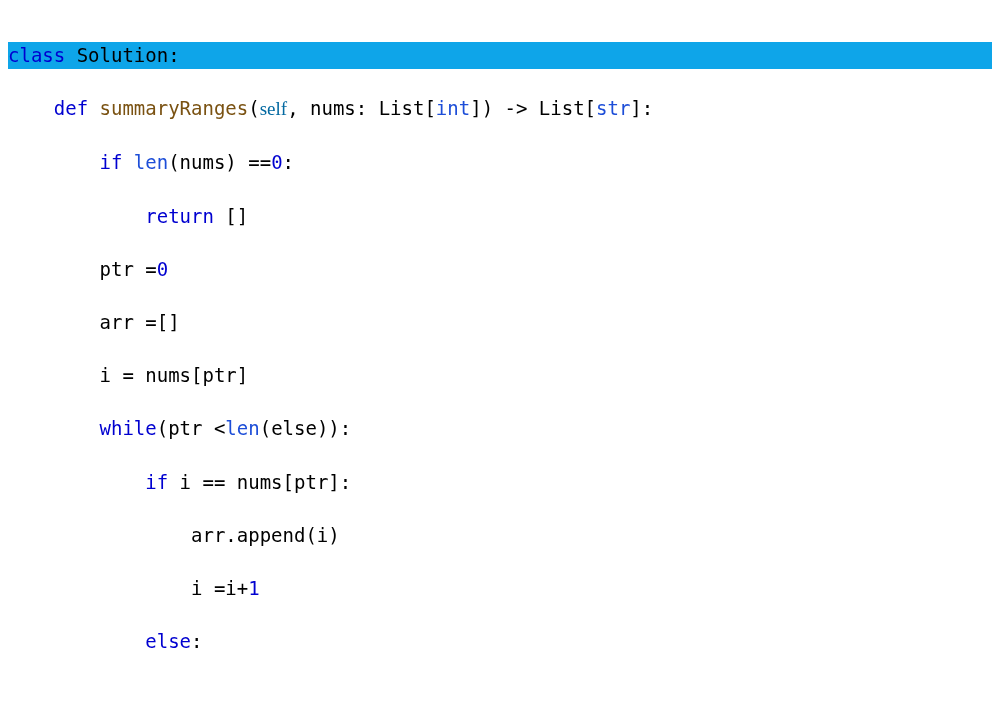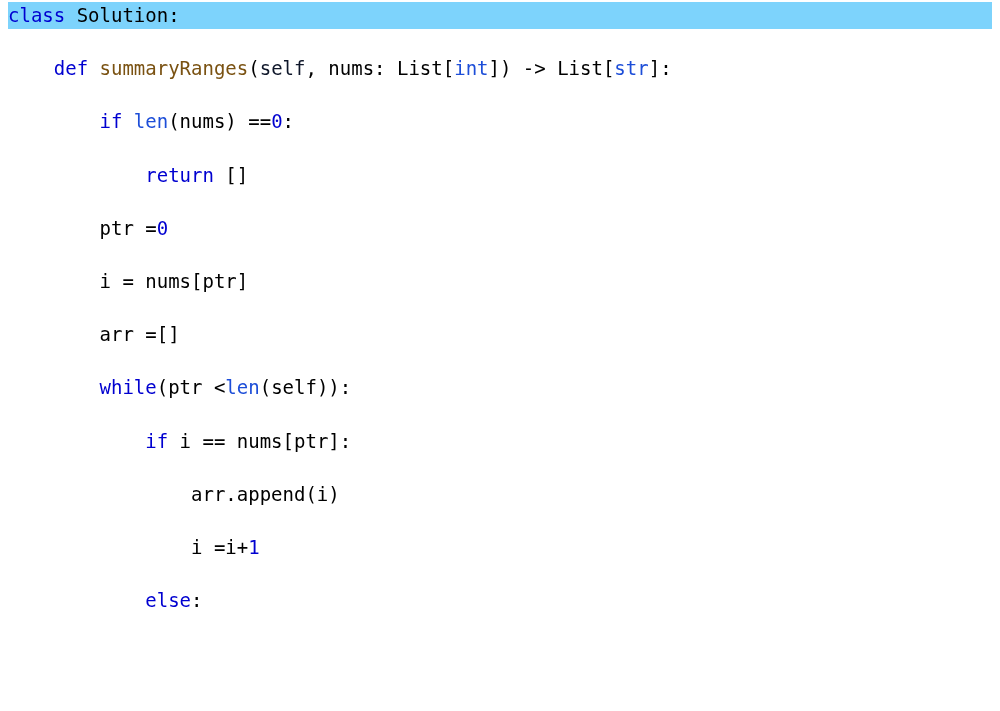--- a/index.html
+++ b/index.html
@@ -12,40 +12,41 @@
     color: #000000;
   }
   .code-container {
     padding: 2px 8px;
     white-space: pre;
   }
   .line {
     display: block;
   }
   .line.highlight {
-    background: #7dd3fc;
+    background: #0ea5e9;
+    margin-top: 40px;
   }
   .kw { color: #0000d0; }     
   .fn { color: #7a5212; text-align: right; }      
-  .self { color: #0f172a; }    
+  .self { color: #0369a1; font-family: Liberation Serif, serif; }    
   .builtin { color: #1d4ed8; } 
   .num { color: #0000d0; } 
   .plain { color: #000000; }
 </style>
 </head>
 <body>
 
 <div class="code-container" id="code-root"><span class="line highlight"><span class="kw">class </span><span class="plain">Solution:</span></span>
 <span class="line"><span class="plain">    </span><span class="kw">def </span><span class="fn">summaryRanges</span><span class="plain">(</span><span class="self">self</span><span class="plain">, nums: List[</span><span class="builtin">int</span><span class="plain">]) -&gt; List[</span><span class="builtin">str</span><span class="plain">]:</span></span>
 <span class="line"><span class="plain">        </span><span class="kw">if </span><span class="builtin">len</span><span class="plain">(nums) ==</span><span class="num">0</span><span class="plain">:</span></span>
 <span class="line"><span class="plain">            </span><span class="kw">return </span><span class="plain">[]</span></span>
 <span class="line"><span class="plain">        ptr =</span><span class="num">0</span></span>
+<span class="line"><span class="plain">        arr =[]</span></span>
 <span class="line"><span class="plain">        i = nums[ptr]</span></span>
-<span class="line"><span class="plain">        arr =[]</span></span>
-<span class="line"><span class="plain">        </span><span class="kw">while</span><span class="plain">(ptr &lt;</span><span class="builtin">len</span><span class="plain">(self)):</span></span>
+<span class="line"><span class="plain">        </span><span class="kw">while</span><span class="plain">(ptr &lt;</span><span class="builtin">len</span><span class="plain">(else)):</span></span>
 <span class="line"><span class="plain">            </span><span class="kw">if </span><span class="plain">i == nums[ptr]:</span></span>
 <span class="line"><span class="plain">                arr.append(i)</span></span>
 <span class="line"><span class="plain">                i =i+</span><span class="num">1</span></span>
 <span class="line"><span class="plain">            </span><span class="kw">else</span><span class="plain">:</span></span>
 
 
 
 
 
 

